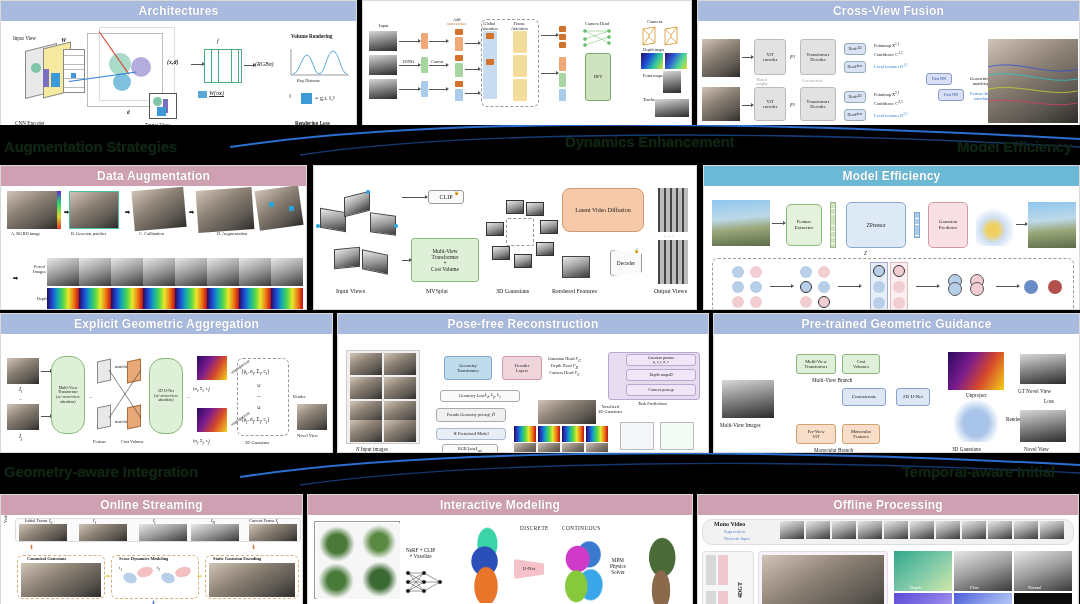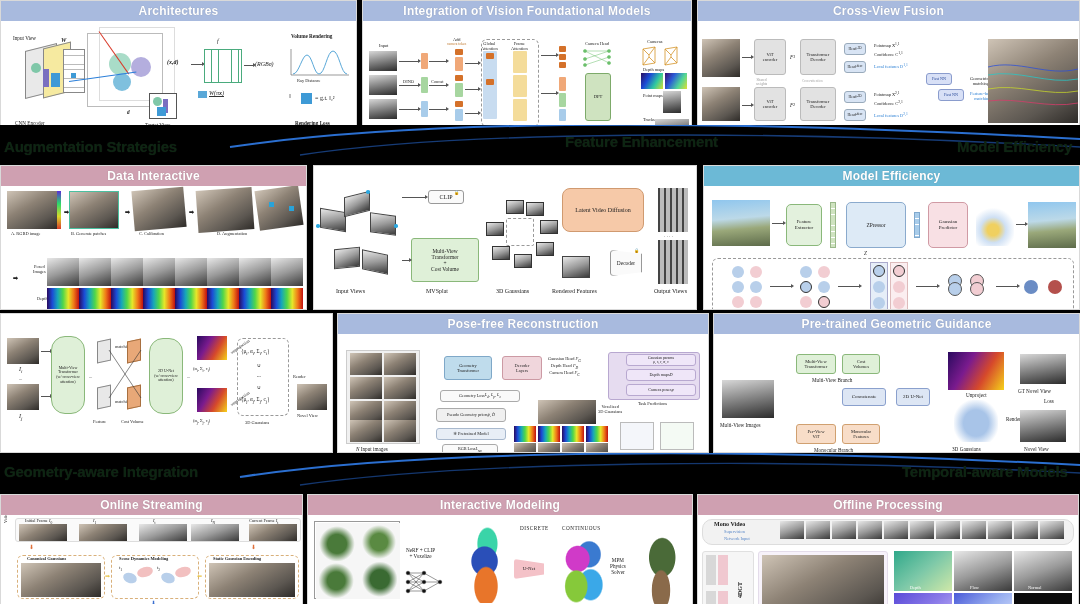--- a/index.html
+++ b/index.html
@@ -141,21 +141,20 @@
           <div class="cap" style="left:296px;top:57px;">Ray Distance</div>
           <div class="ph" style="left:300px;top:72px;width:11px;height:11px;background:#3e9ad6;"></div>
           <div class="cap sz6" style="left:288px;top:72px;">‖</div>
           <div class="cap sz6" style="left:314px;top:74px;">= g.t. ‖₂²</div>
           <div class="cap sz5" style="left:294px;top:99px;font-weight:bold;">Rendering Loss</div>
         </div>
       </div>
     </div>
 
     <div class="panel" style="width:330px;margin-left:5px;">
-      <div class="panel-header" style="background:#a8bade;">Integration of Vision Foundational Models</div>
       <div class="panel-body">
         <div class="fig">
           <div class="cap" style="left:16px;top:22px;">Input</div>
           <div class="ph bldg" style="left:6px;top:30px;width:28px;height:20px;"></div>
           <div class="ph bldg" style="left:6px;top:54px;width:28px;height:20px;"></div>
           <div class="ph bldg" style="left:6px;top:78px;width:28px;height:20px;"></div>
           <div class="cap" style="left:40px;top:58px;">DINO</div>
           <div class="arrow" style="left:36px;top:40px;width:20px;"></div>
           <div class="arrow" style="left:36px;top:64px;width:20px;"></div>
           <div class="arrow" style="left:36px;top:88px;width:20px;"></div>
@@ -289,28 +288,28 @@
       </div>
     </div>
   </div>
 
   <div class="divider div-1">
     <svg class="swoosh" viewBox="0 0 1080 40" preserveAspectRatio="none">
       <path d="M230,22 C420,-6 720,-6 1080,14" stroke="#2b6fd0" stroke-width="2" fill="none"></path>
       <path d="M300,30 C460,6 760,4 1080,22" stroke="#1d4f9e" stroke-width="1.4" fill="none" opacity=".75"></path>
     </svg>
     <div class="div-label" style="left:4px;top:13px;">Augmentation Strategies</div>
-    <div class="div-label" style="left:565px;top:8px;">Feature Enhancement</div>
+    <div class="div-label" style="left:565px;top:8px;">Dynamics Enhancement</div>
     <div class="div-label" style="left:957px;top:13px;">Model Efficiency</div>
   </div>
 
   <div class="row row-2">
 
     <div class="panel" style="width:307px;">
-      <div class="panel-header" style="background:#cfa0b1;">Data Interactive</div>
+      <div class="panel-header" style="background:#cfa0b1;">Data Augmentation</div>
       <div class="panel-body">
         <div class="fig">
           <div class="ph room" style="left:6px;top:5px;width:50px;height:38px;"></div>
           <div class="ph" style="left:56px;top:5px;width:4px;height:38px;background:linear-gradient(180deg,#5a2bd9,#2bd96b,#d9d92b,#d93b2b);"></div>
           <div class="cap" style="left:10px;top:45px;">A. RGBD image</div>
           <div class="cap sz6" style="left:63px;top:22px;font-weight:bold;">➡</div>
           <div class="ph room" style="left:68px;top:5px;width:50px;height:38px;border:.8px solid #4ac0a0;"></div>
           <div class="cap" style="left:70px;top:45px;">B. Generate patches</div>
           <div class="cap sz6" style="left:124px;top:22px;font-weight:bold;">➡</div>
           <div class="ph room" style="left:132px;top:3px;width:52px;height:40px;transform:rotate(-5deg);"></div>
@@ -451,20 +450,21 @@
           <div class="circ" style="left:344px;top:94px;width:14px;height:14px;background:#b4504c;"></div>
 
         </div>
       </div>
     </div>
   </div>
 
   <div class="row row-3">
 
     <div class="panel" style="width:333px;">
+      <div class="panel-header" style="background:#a8bade;">Explicit Geometric Aggregation</div>
       <div class="panel-body">
         <div class="fig">
           <div class="ph room" style="left:6px;top:24px;width:32px;height:26px;"></div>
           <div class="cap sz6" style="left:18px;top:52px;font-style:italic;">I<sub>i</sub></div>
           <div class="ph room" style="left:6px;top:70px;width:32px;height:26px;"></div>
           <div class="cap sz6" style="left:18px;top:99px;font-style:italic;">I<sub>j</sub></div>
           <div class="cap" style="left:18px;top:62px;">...</div>
           <div class="arrow" style="left:40px;top:37px;width:10px;"></div>
           <div class="arrow" style="left:40px;top:82px;width:10px;"></div>
 
@@ -593,21 +593,21 @@
       </div>
     </div>
   </div>
 
   <div class="divider div-2">
     <svg class="swoosh" viewBox="0 0 1080 40" preserveAspectRatio="none">
       <path d="M240,24 C420,-4 740,-6 1080,12" stroke="#2b6fd0" stroke-width="2" fill="none"></path>
       <path d="M300,32 C470,8 780,4 1080,20" stroke="#1d4f9e" stroke-width="1.4" fill="none" opacity=".7"></path>
     </svg>
     <div class="div-label" style="left:4px;top:10px;">Geometry-aware Integration</div>
-    <div class="div-label" style="left:902px;top:10px;">Temporal-aware Models</div>
+    <div class="div-label" style="left:902px;top:10px;">Temporal-aware Initial</div>
   </div>
 
   <div class="row row-4">
 
     <div class="panel" style="width:303px;">
       <div class="panel-header" style="background:#cfa0b1;">Online Streaming</div>
       <div class="panel-body">
         <div class="fig">
           <div class="ph" style="left:14px;top:3px;width:286px;height:24px;background:#fafafa;border:.5px solid #ddd;border-radius:3px;"></div>
           <div class="cap" style="left:2px;top:8px;transform:rotate(-90deg);transform-origin:left top;">Video Stream</div>

